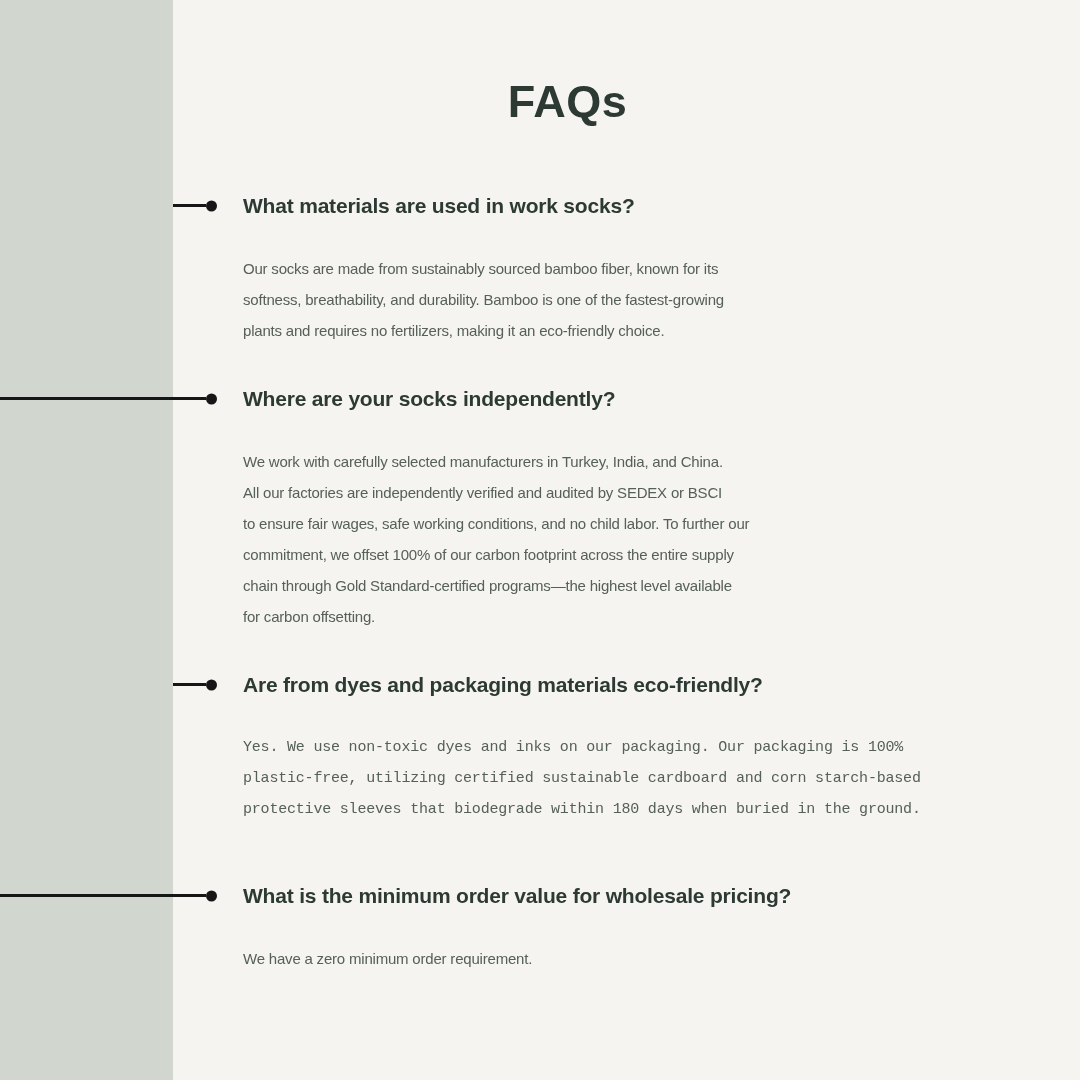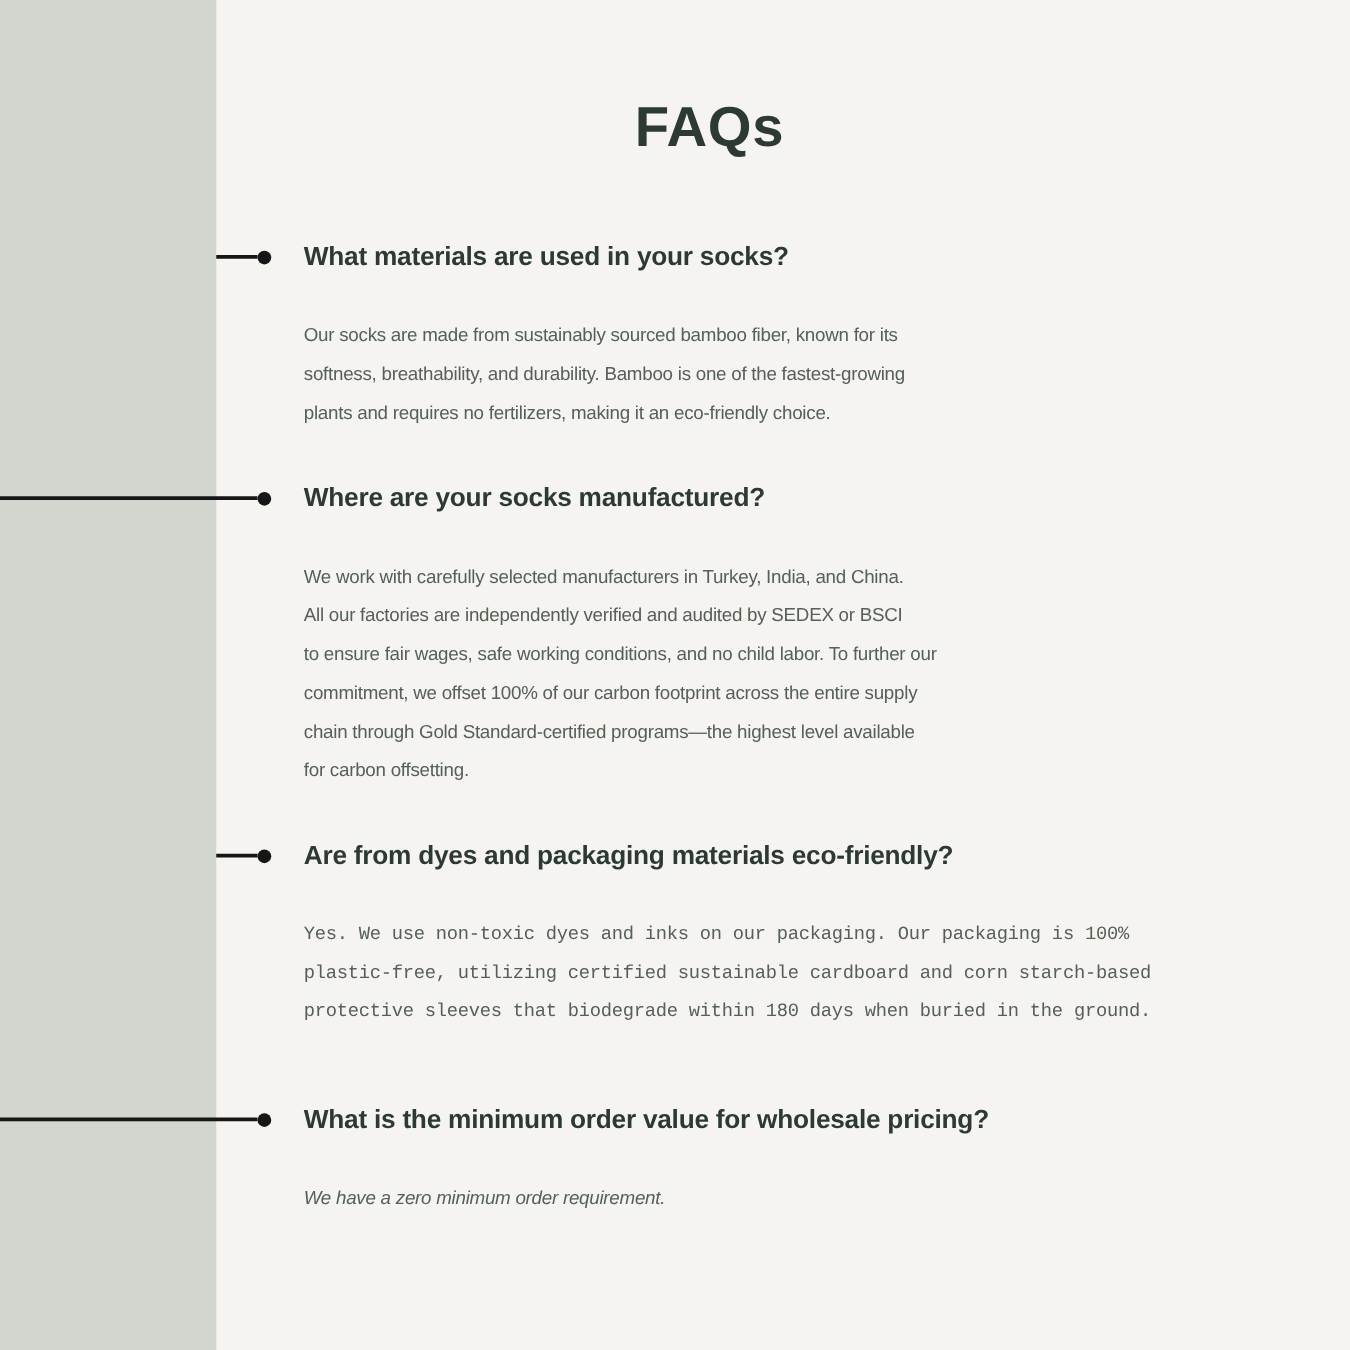--- a/index.html
+++ b/index.html
@@ -79,46 +79,46 @@
   .faq-answer {
     font-size: 15px;
     line-height: 31px;
     font-weight: 400;
     letter-spacing: -0.2px;
     color: var(--body-text);
     white-space: pre-line;
     margin: 0 0 40px 0;
   }
   .faq-item.gap-large .faq-answer { margin-bottom: 58px; font-family: Liberation Mono, monospace; }
-  .faq-item:last-child .faq-answer { margin-bottom: 0; font-style: italic; }
+  .faq-item:last-child .faq-answer { margin-bottom: 0; }
 </style>
 </head>
 <body>
 
 <div class="canvas">
   <div class="sidebar"></div>
   <div class="main">
     <h1 class="title">FAQs</h1>
     <div class="faq-list">
 
       <section class="faq-item short">
         <div class="connector">
           <span class="dot"></span>
         </div>
-        <h2 class="faq-question">What materials are used in your socks?</h2>
+        <h2 class="faq-question">What materials are used in work socks?</h2>
         <p class="faq-answer">Our socks are made from sustainably sourced bamboo fiber, known for its
 softness, breathability, and durability. Bamboo is one of the fastest-growing
 plants and requires no fertilizers, making it an eco-friendly choice.</p>
       </section>
 
       <section class="faq-item long">
         <div class="connector">
           <span class="dot"></span>
         </div>
-        <h2 class="faq-question">Where are your socks manufactured?</h2>
+        <h2 class="faq-question">Where are your socks independently?</h2>
         <p class="faq-answer">We work with carefully selected manufacturers in Turkey, India, and China.
 All our factories are independently verified and audited by SEDEX or BSCI
 to ensure fair wages, safe working conditions, and no child labor. To further our
 commitment, we offset 100% of our carbon footprint across the entire supply
 chain through Gold Standard-certified programs—the highest level available
 for carbon offsetting.</p>
       </section>
 
       <section class="faq-item short gap-large">
         <div class="connector">

